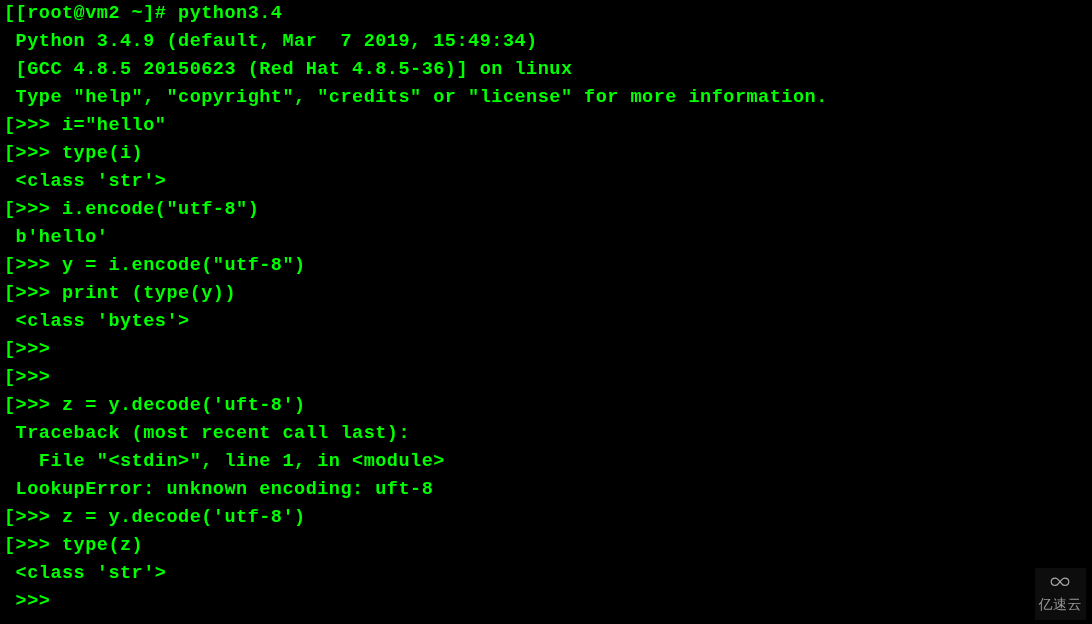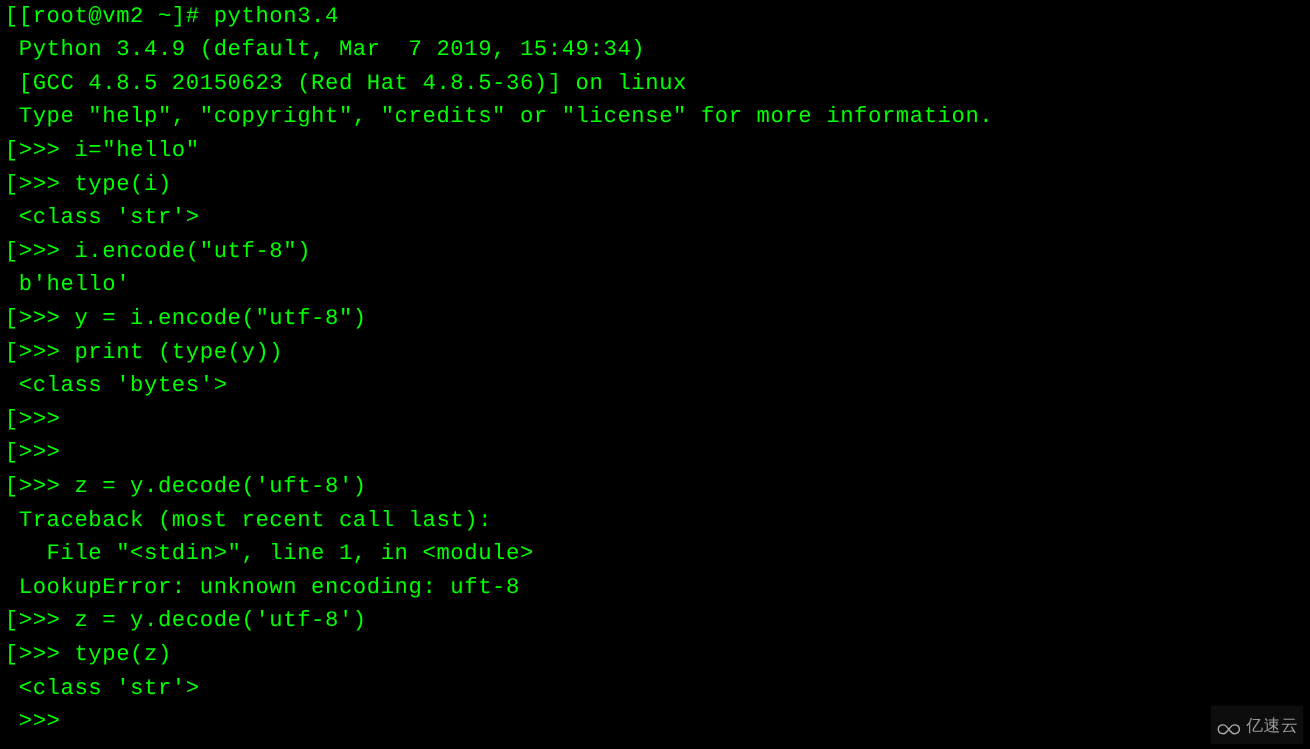--- a/index.html
+++ b/index.html
@@ -20,33 +20,35 @@
       position: relative;
       font-weight: 500;
       letter-spacing: 0.5px;
     }
     .terminal {
       white-space: pre;
       padding: 0 4px;
     }
     .line {
       display: block;
+      font-weight: bold;
     }
     .watermark {
       position: absolute;
       bottom: 4px;
       right: 6px;
       display: flex;
       align-items: center;
       gap: 4px;
       color: #999999;
       font-size: 14px;
       font-family: sans-serif;
       background: rgba(255,255,255,0.05);
       padding: 2px 4px;
+      flex-direction: column;
     }
     .watermark-icon {
       width: 22px;
       height: 16px;
       position: relative;
     }
     .watermark-icon svg {
       width: 100%;
       height: 100%;
     }

